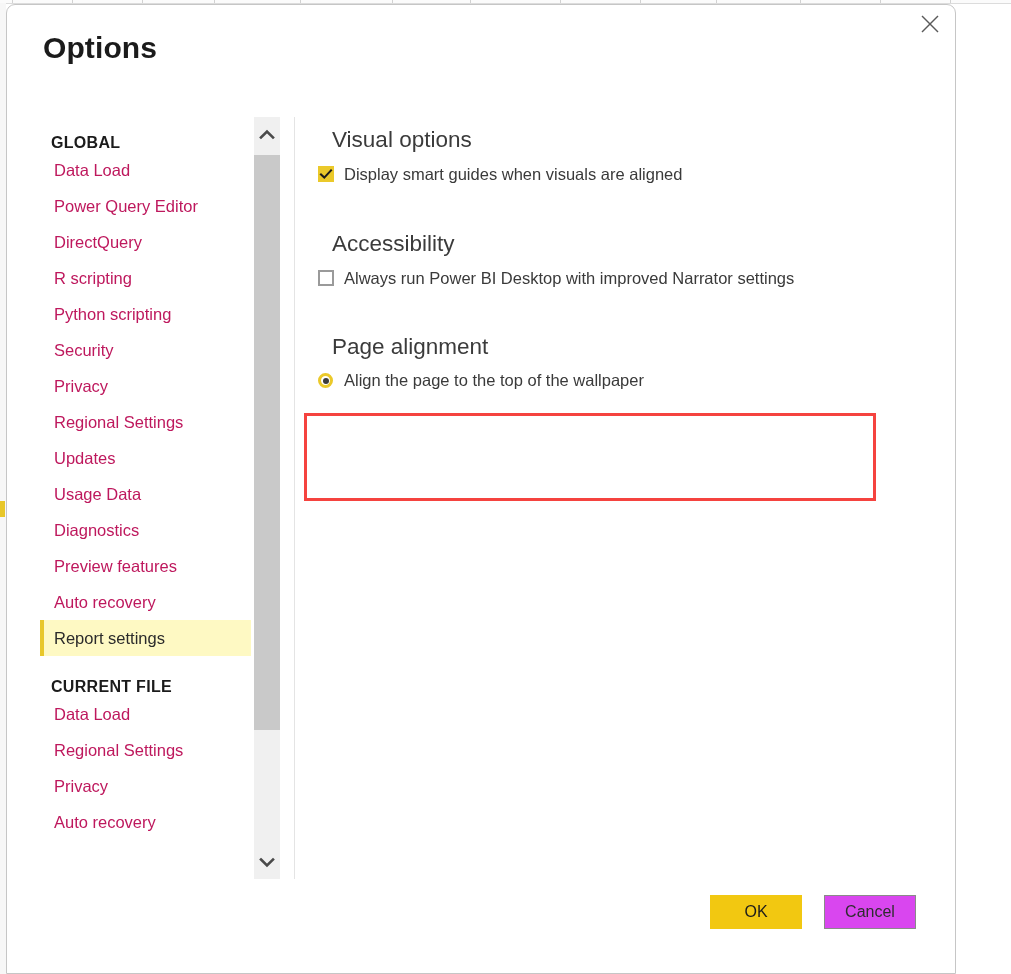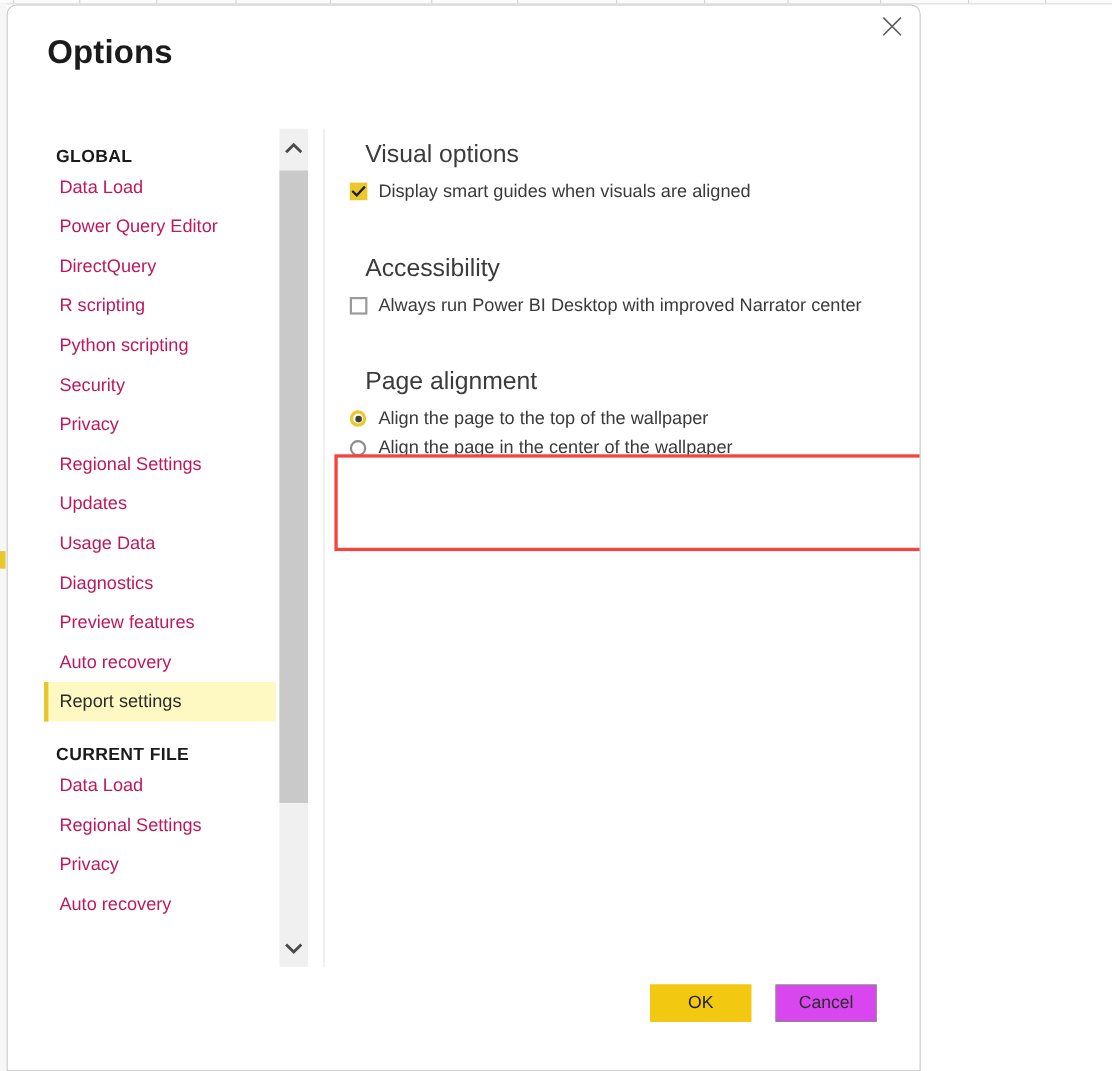--- a/index.html
+++ b/index.html
@@ -48,21 +48,21 @@
     left: 0; top: 498px;
     width: 5px; height: 16px;
     background: #e8c72a;
   }
 
   
   .dialog {
     position: absolute;
     left: 6px;
     top: 4px;
-    width: 831px;
+    width: 950px;
     height: 970px;
     background: #ffffff;
     border: 1px solid #c6c6c6;
     border-top-left-radius: 9px;
     border-top-right-radius: 9px;
     box-sizing: border-box;
     overflow: hidden;
   }
 
   .close-button {
@@ -433,36 +433,32 @@
         <span class="option-label">Display smart guides when visuals are aligned</span>
       </div>
     </div>
 
     <div class="gap-after-visual"></div>
 
     <div class="section">
       <div class="section-heading gap-access-head">Accessibility</div>
       <div class="option-row">
         <span class="cb unchecked"></span>
-        <span class="option-label">Always run Power BI Desktop with improved Narrator center</span>
+        <span class="option-label">Always run Power BI Desktop with improved Narrator settings</span>
       </div>
     </div>
 
     <div class="gap-after-access"></div>
 
     <div class="section">
       <div class="section-heading gap-align-head">Page alignment</div>
       <div class="option-row gap-radio">
         <span class="radio on"></span>
         <span class="option-label">Align the page to the top of the wallpaper</span>
       </div>
-      <div class="option-row">
-        <span class="radio off"></span>
-        <span class="option-label">Align the page in the center of the wallpaper</span>
-      </div>
     </div>
 
   </div>
 
 
   <div class="highlight-box"></div>
 
   <div class="footer">
     <button class="btn btn-ok">OK</button>
     <button class="btn btn-cancel">Cancel</button>

